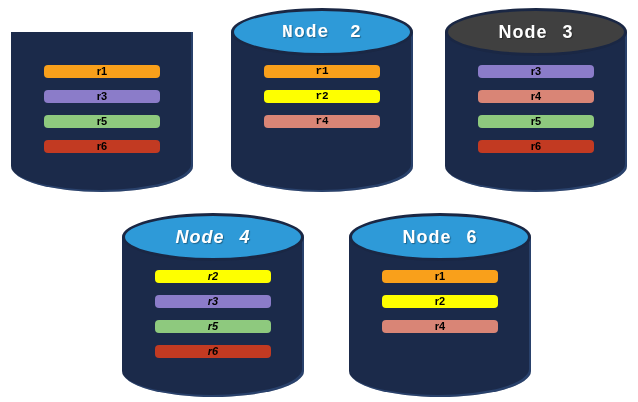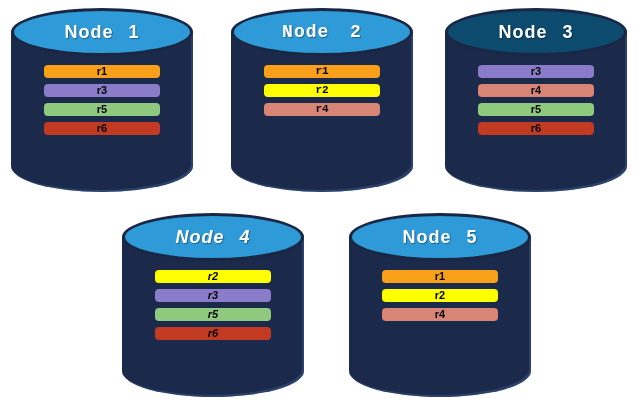--- a/index.html
+++ b/index.html
@@ -51,43 +51,40 @@
     text-shadow: 1px 1px 1px rgba(0,0,0,0.35);
     white-space: pre;
   }
   .bars {
     position: absolute;
     top: 57px;
     left: 33px;
     right: 33px;
     display: flex;
     flex-direction: column;
-    gap: 6px;
+    gap: 12px;
   }
   .bar {
     height: 13px;
     border-radius: 4px;
     display: flex;
     align-items: center;
     justify-content: center;
     font-size: 11px;
     font-weight: bold;
     color: #000000;
     line-height: 1;
   }
 </style>
 </head>
 <body>
 
 <div id="stage">
   <div class="node" style="left: 11px; top: 8px;">
     <div class="cyl-body" style="background: rgb(27, 42, 74);"></div>
-    <div class="cyl-top" style="background: rgb(46, 154, 216); border-color: rgb(26, 39, 68);">
-      <span class="node-label" style="color: rgb(255, 255, 255);">Node 1</span>
-    </div>
     <div class="bars">
   <div class="bar" style="background: rgb(249, 160, 27);">
     <span>r1</span>
   </div>
 
   <div class="bar" style="background: rgb(139, 124, 201);">
     <span>r3</span>
   </div>
 
   <div class="bar" style="background: rgb(142, 201, 126);">
@@ -115,21 +112,21 @@
   </div>
 
   <div class="bar" style="background: rgb(217, 133, 118);">
     <span>r4</span>
   </div>
 </div>
   </div>
 
   <div class="node" style="left: 445px; top: 8px;">
     <div class="cyl-body" style="background: rgb(27, 42, 74);"></div>
-    <div class="cyl-top" style="background: #0c4a6e; border-color: rgb(26, 39, 68);">
+    <div class="cyl-top" style="background: #404040; border-color: rgb(26, 39, 68);">
       <span class="node-label" style="color: rgb(255, 255, 255);">Node 3</span>
     </div>
     <div class="bars">
   <div class="bar" style="background: rgb(139, 124, 201);">
     <span>r3</span>
   </div>
 
   <div class="bar" style="background: rgb(217, 133, 118);">
     <span>r4</span>
   </div>
@@ -164,21 +161,21 @@
 
   <div class="bar" style="background: rgb(194, 58, 34);">
     <span>r6</span>
   </div>
 </div>
   </div>
 
   <div class="node" style="left: 349px; top: 213px;">
     <div class="cyl-body" style="background: rgb(27, 42, 74);"></div>
     <div class="cyl-top" style="background: rgb(46, 154, 216); border-color: rgb(26, 39, 68);">
-      <span class="node-label" style="color: rgb(255, 255, 255);">Node 5</span>
+      <span class="node-label" style="color: rgb(255, 255, 255);">Node 6</span>
     </div>
     <div class="bars">
   <div class="bar" style="background: rgb(249, 160, 27);">
     <span>r1</span>
   </div>
 
   <div class="bar" style="background: rgb(254, 255, 0);">
     <span>r2</span>
   </div>
 

